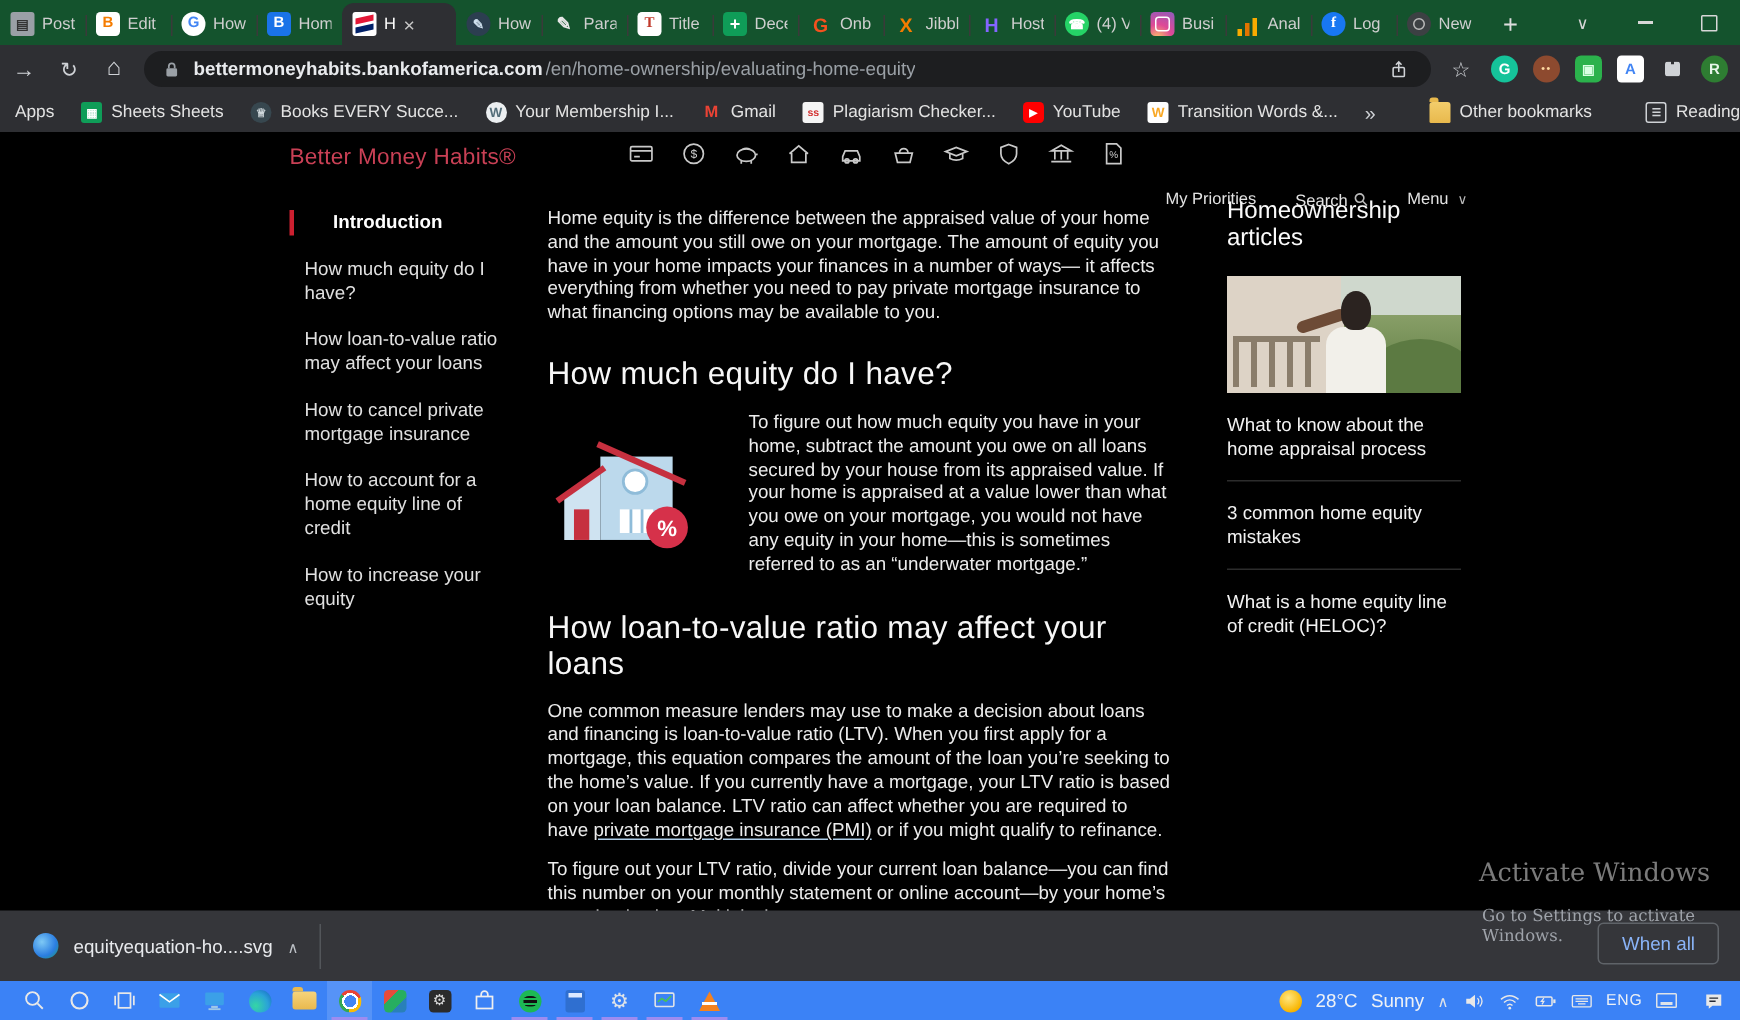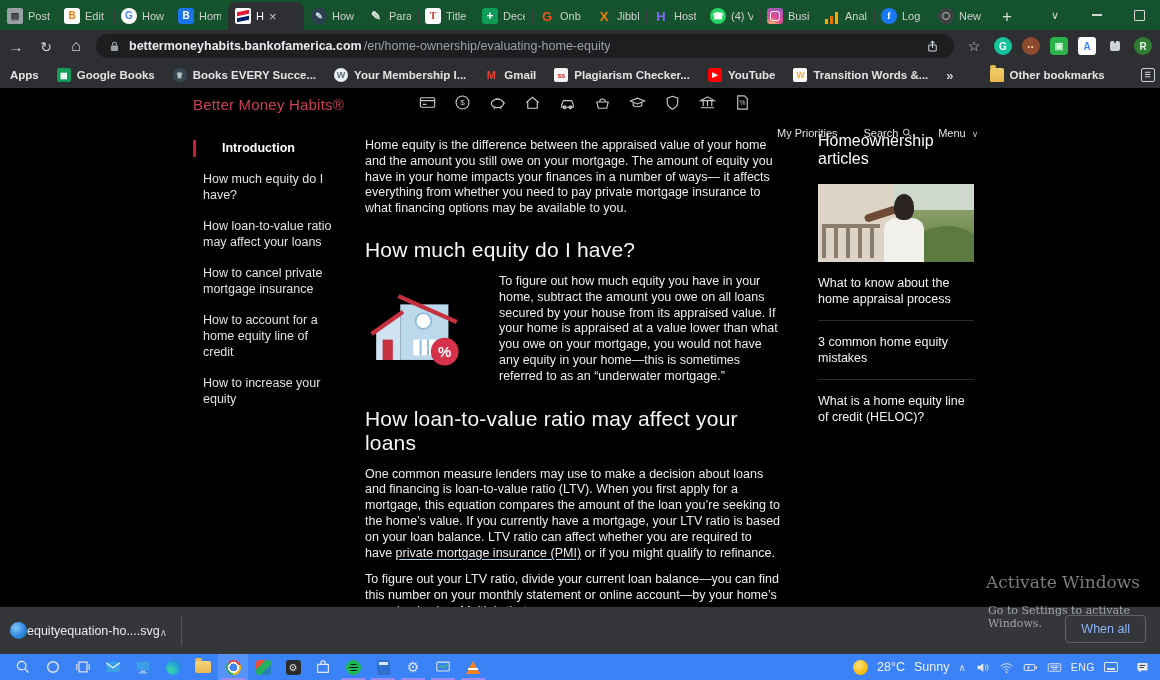--- a/index.html
+++ b/index.html
@@ -65,21 +65,21 @@
   .ext { width:18px; height:18px; border-radius:50%; display:flex; align-items:center; justify-content:center; font-size:10px; font-weight:bold; flex:none; }
   .ext-grammarly { background:#15c39a; color:#fff; } .ext-grammarly::before{content:"G";}
   .ext-owl { background:#8d4a2f; } .ext-owl::before { content:"••"; color:#ffd9a0; font-size:7px; letter-spacing:1px; }
   .ext-green { background:#2bb24c; border-radius:4px; } .ext-green::before { content:"▣"; color:#d9ffe3; font-size:9px; }
   .ext-translate { background:#fff; border-radius:3px; } .ext-translate::before { content:"A"; color:#4285f4; }
   .ext-puzzle { color:#cfd2d6; } .ext-puzzle::before { content:""; width:10px; height:10px; background:#cfd2d6; border-radius:2px;
      clip-path:polygon(0 0,40% 0,40% 18%,60% 18%,60% 0,100% 0,100% 100%,0 100%); }
   .avatar { background:#2e7d32; color:#e8f5e9; }
 
   
-  .bookmarks { height:26px; background:#2e2f33; display:flex; align-items:center; padding:0 10px; gap:18px; font-size:11.5px; color:#e3e3e3;font-weight:bold; }
+  .bookmarks { height:26px; background:#2e2f33; display:flex; align-items:center; padding:0 10px; gap:18px; font-size:11.5px; color:#e3e3e3; }
   .bm { display:flex; align-items:center; gap:6px; white-space:nowrap; }
   .bm-ico { width:14px; height:14px; border-radius:2px; display:inline-flex; align-items:center; justify-content:center; font-size:9px; font-weight:bold; flex:none; }
   .bi-sheets { background:#0f9d58; } .bi-sheets::before { content:"▦"; color:#fff; font-size:8px; }
   .bi-books { background:#37474f; border-radius:50%; } .bi-books::before { content:"♕"; color:#cfd8dc; font-size:8px; }
   .bi-wp { background:#eceff1; border-radius:50%; } .bi-wp::before { content:"W"; color:#546e7a; }
   .bi-gmail::before { content:"M"; color:#ea4335; font-size:11px; }
   .bi-sst { background:#f5f5f5; } .bi-sst::before { content:"ss"; color:#d32f2f; font-size:7px; }
   .bi-yt { background:#f00; border-radius:3px; } .bi-yt::before { content:"▶"; color:#fff; font-size:7px; }
   .bi-tw { background:#fff; } .bi-tw::before { content:"W"; color:#f9a825; }
   .bi-folder { background:linear-gradient(#f3cd6b,#e8b94d); border-radius:2px 2px 1px 1px; position:relative; }
@@ -129,21 +129,21 @@
   .rail-img .arm { position:absolute; left:46px; top:26px; width:34px; height:8px; background:#6d4b36; border-radius:4px; transform:rotate(-18deg); }
   .rail-item { font-size:12.5px; line-height:16px; color:#f2f2f2; padding:13px 0; border-bottom:1px solid #2c2c2c; }
   .rail-item:last-child { border-bottom:none; }
   .rail-item:first-of-type { padding-top:10px; }
 
   .wm1 { left:986px; top:572px; font-family:"DejaVu Serif", serif; font-size:17px; color:rgba(205,205,205,.6); z-index:30; }
   .wm2 { left:988px; top:604px; font-family:"DejaVu Serif", serif; font-size:11px; color:rgba(195,200,208,.75); z-index:30; }
 
   
   .dlbar { height:47px; background:#35363a; display:flex; align-items:center; position:relative; }
-  .dl-item { display:flex; align-items:center; gap:0; padding:0 14px 0 10px; height:100%; }
+  .dl-item { display:flex; align-items:center; gap:10px; padding:0 14px 0 22px; height:100%; }
   .dl-ico { width:17px; height:17px; border-radius:50%; background:radial-gradient(circle at 35% 35%, #7ec9f5, #2a7de1 60%, #1a9e62); }
   .dl-name { font-size:12.5px; color:#e8eaed; }
   .dl-caret::before { content:"∧"; color:#bdc1c6; font-size:10px; }
   .dl-sep { width:1px; height:30px; background:#53565a; }
   .showall { position:absolute; right:14px; top:8px; border:1px solid #5f6368; border-radius:4px;
      padding:6px 15px; font-size:12.5px; color:#8ab4f8; }
 
   
   .taskbar { height:26px; background:#3b82f6; display:flex; align-items:center; padding-left:8px; }
   .tk { width:30px; height:26px; display:flex; align-items:center; justify-content:center; position:relative; flex:none; }
@@ -282,21 +282,21 @@
   <span class="ext ext-puzzle"></span>
   <span class="ext avatar">R</span>
 </div>
 
 <div class="bookmarks">
   <span class="bm">
       <span>Apps</span>
     </span>
   <span class="bm">
       <span class="bm-ico bi-sheets"></span>
-      <span>Google Books</span>
+      <span>Sheets Sheets</span>
     </span>
   <span class="bm">
       <span class="bm-ico bi-books"></span>
       <span>Books EVERY Succe...</span>
     </span>
   <span class="bm">
       <span class="bm-ico bi-wp"></span>
       <span>Your Membership I...</span>
     </span>
   <span class="bm">

